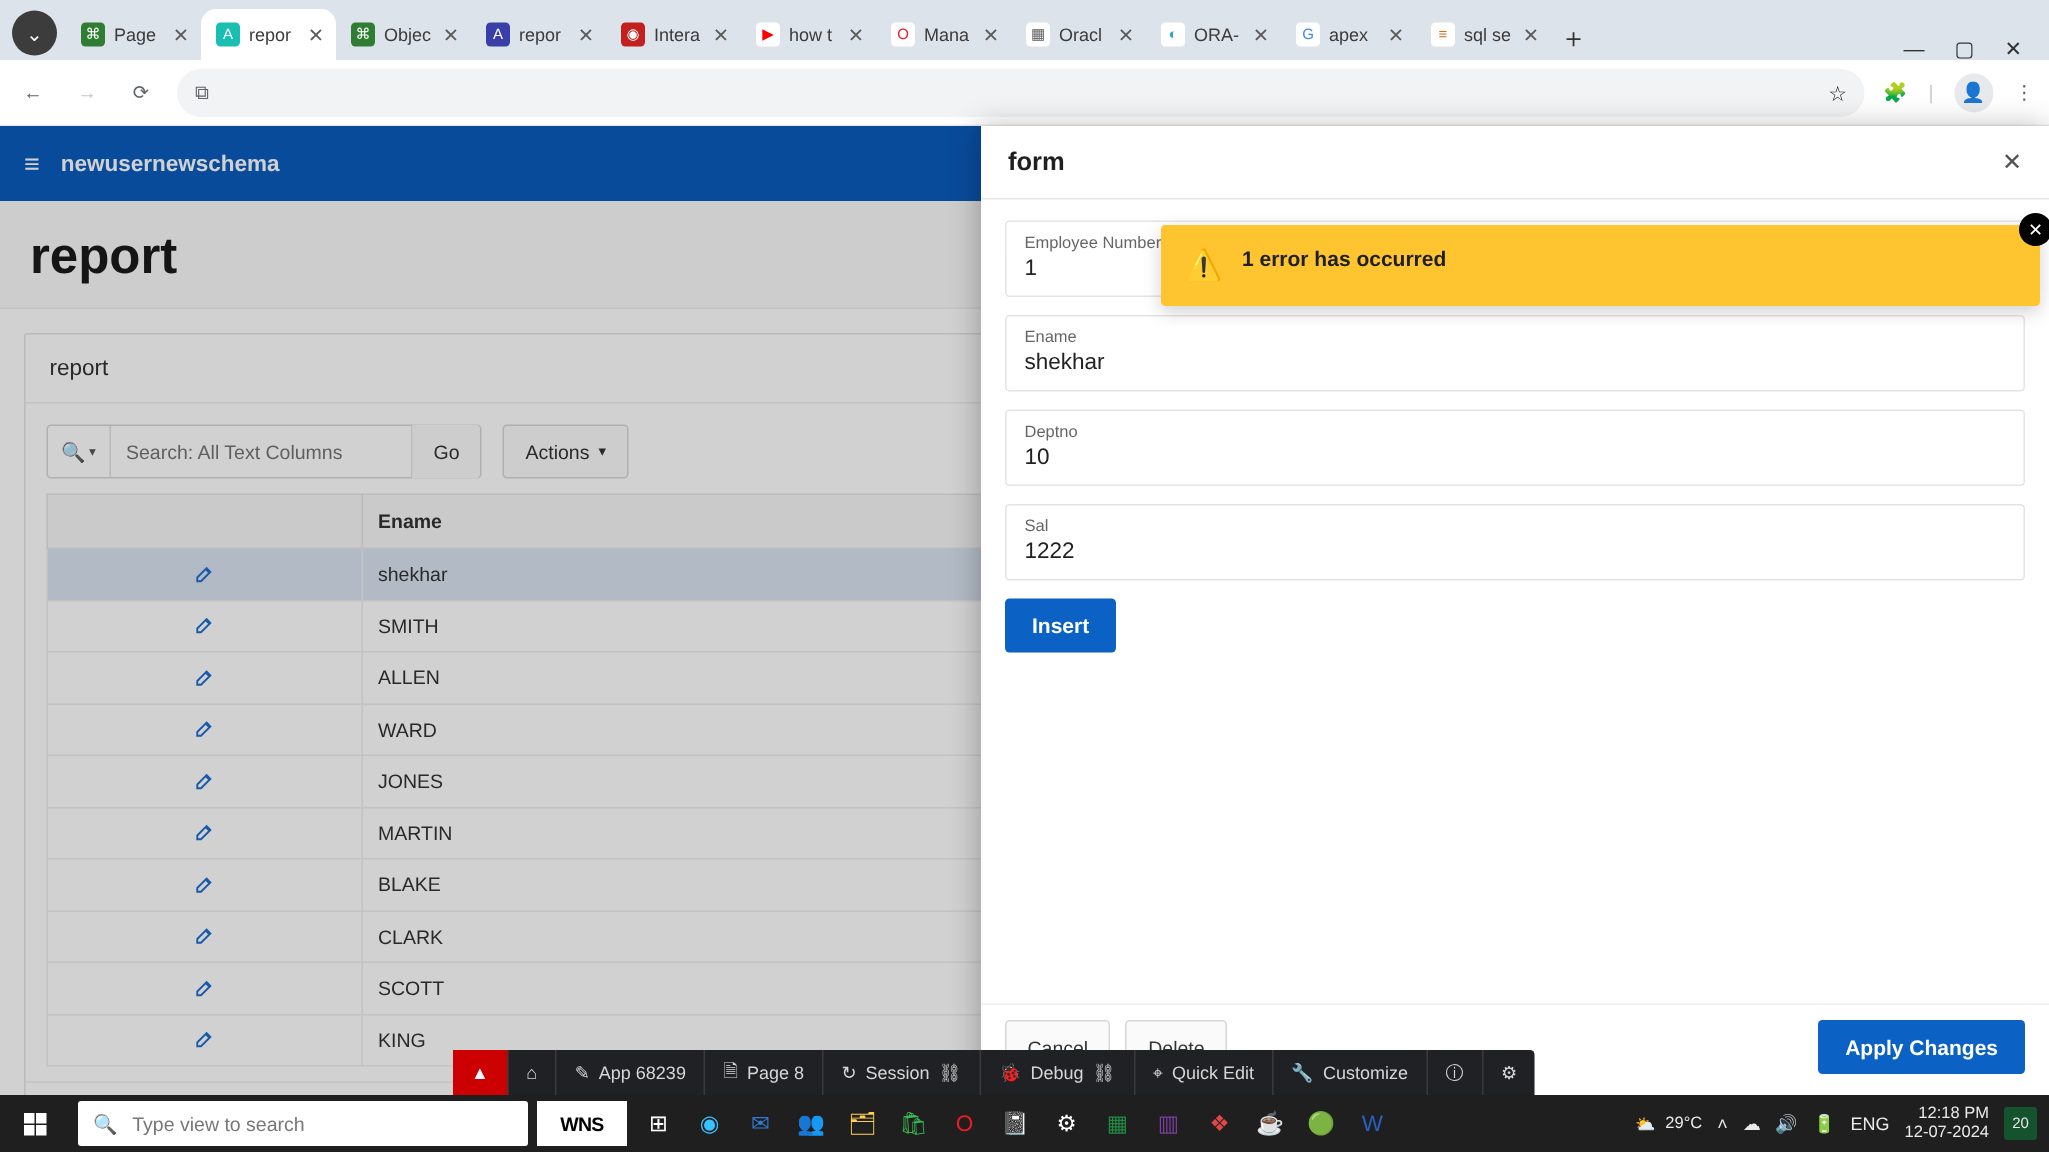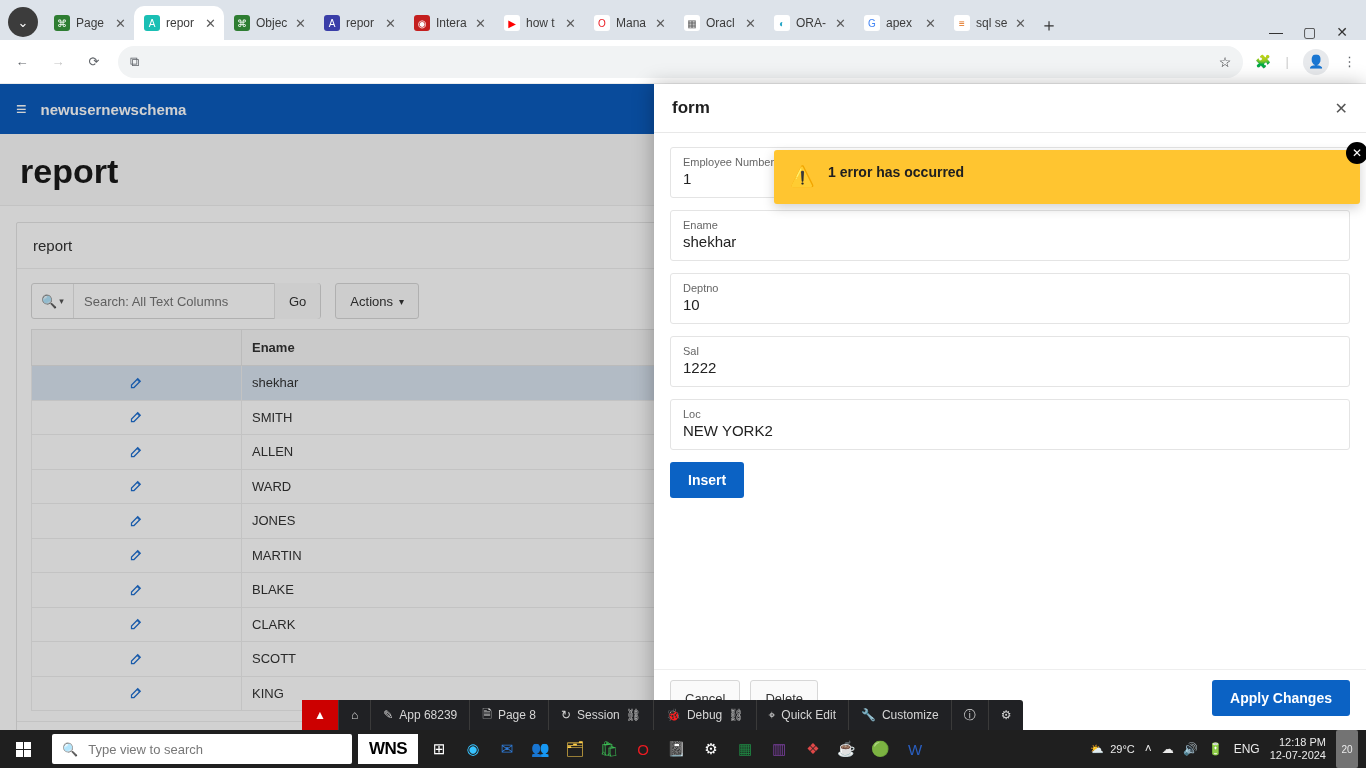--- a/index.html
+++ b/index.html
@@ -74,27 +74,27 @@
   .devbar{position:absolute;bottom:0;left:302px;height:30px;background:#202124;color:#d6d6d6;display:flex;align-items:center;font-size:12px;z-index:50;border-radius:3px 3px 0 0;}
   .devbar .seg{display:flex;align-items:center;gap:6px;padding:0 12px;height:100%;border-right:1px solid #3a3a3a;cursor:pointer;}
   .devbar .seg.red{background:#cc0000;color:#fff;}
 
   
   .taskbar{position:absolute;left:0;right:0;bottom:0;height:38px;background:#1f1f1f;color:#fff;display:flex;align-items:center;z-index:100;}
   .start{width:46px;height:100%;display:flex;align-items:center;justify-content:center;background:#1f1f1f;}
   .win-logo{display:grid;grid-template-columns:7px 7px;grid-template-rows:7px 7px;gap:1px;}
   .win-logo span{background:#fff;}
   .searchbar{flex:0 0 300px;height:30px;margin:0 6px;background:#fff;color:#777;display:flex;align-items:center;padding:0 10px;gap:10px;border-radius:2px;font-size:13px;}
-  .wns{flex:0 0 60px;height:30px;background:#fff;color:#000;font-weight:800;font-size:17px;display:flex;align-items:center;justify-content:center;letter-spacing:-0.5px;margin-right:4px;}
+  .wns{flex:0 0 60px;height:30px;background:#fff;color:#000;font-weight:800;font-size:13px;display:flex;align-items:center;justify-content:center;letter-spacing:-0.5px;margin-right:4px;}
   .tb-icons{display:flex;align-items:center;height:100%;}
   .tb-icons .app{width:34px;height:100%;display:flex;align-items:center;justify-content:center;font-size:15px;}
   .tray{margin-left:auto;display:flex;align-items:center;gap:10px;padding:0 8px;font-size:11px;color:#eaeaea;}
   .tray .weather{display:flex;align-items:center;gap:6px;}
   .tray .clock{text-align:right;line-height:1.15;}
-  .tray .notif{width:22px;height:38px;background:#737373;display:flex;align-items:center;justify-content:center;font-size:10px;border-radius:2px;position:relative;}
+  .tray .notif{width:22px;height:22px;background:#14532d;display:flex;align-items:center;justify-content:center;font-size:10px;border-radius:2px;position:relative;}
   .tray .chev, .tray .ico{font-size:12px;}
 </style>
 </head>
 <body>
 
 <div class="tabstrip">
   <div class="history-chip">
       <span>⌄</span>
     </div>
   <div id="tabs-mount" style="display: flex;">
@@ -335,24 +335,20 @@
         <label>Ename</label>
         <div class="val">shekhar</div>
       </div>
       <div class="field">
         <label>Deptno</label>
         <div class="val">10</div>
       </div>
       <div class="field">
         <label>Sal</label>
         <div class="val">1222</div>
-      </div>
-      <div class="field">
-        <label>Loc</label>
-        <div class="val">NEW YORK2</div>
       </div>
       <button class="primary-btn">Insert</button>
     </div>
     <div class="drawer-ft">
       <button class="btn">Cancel</button>
       <button class="btn">Delete</button>
       <div class="spacer"></div>
       <button class="primary-btn">Apply Changes</button>
     </div>
 

